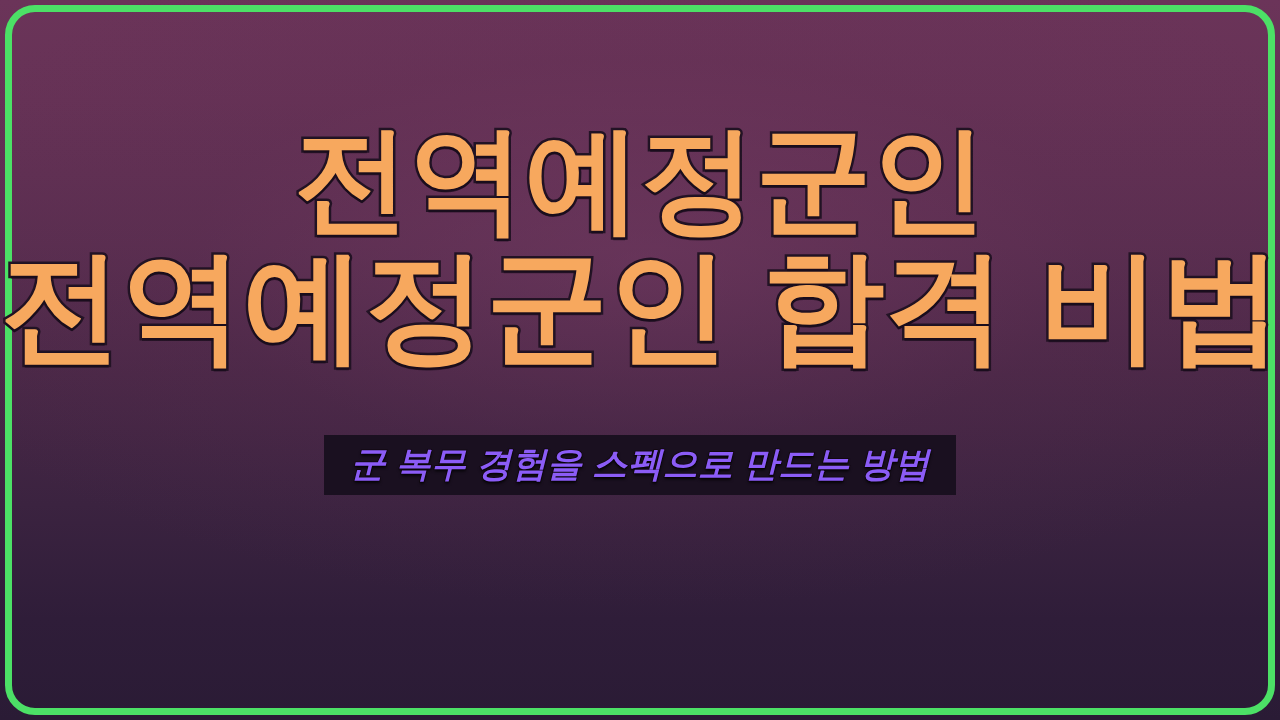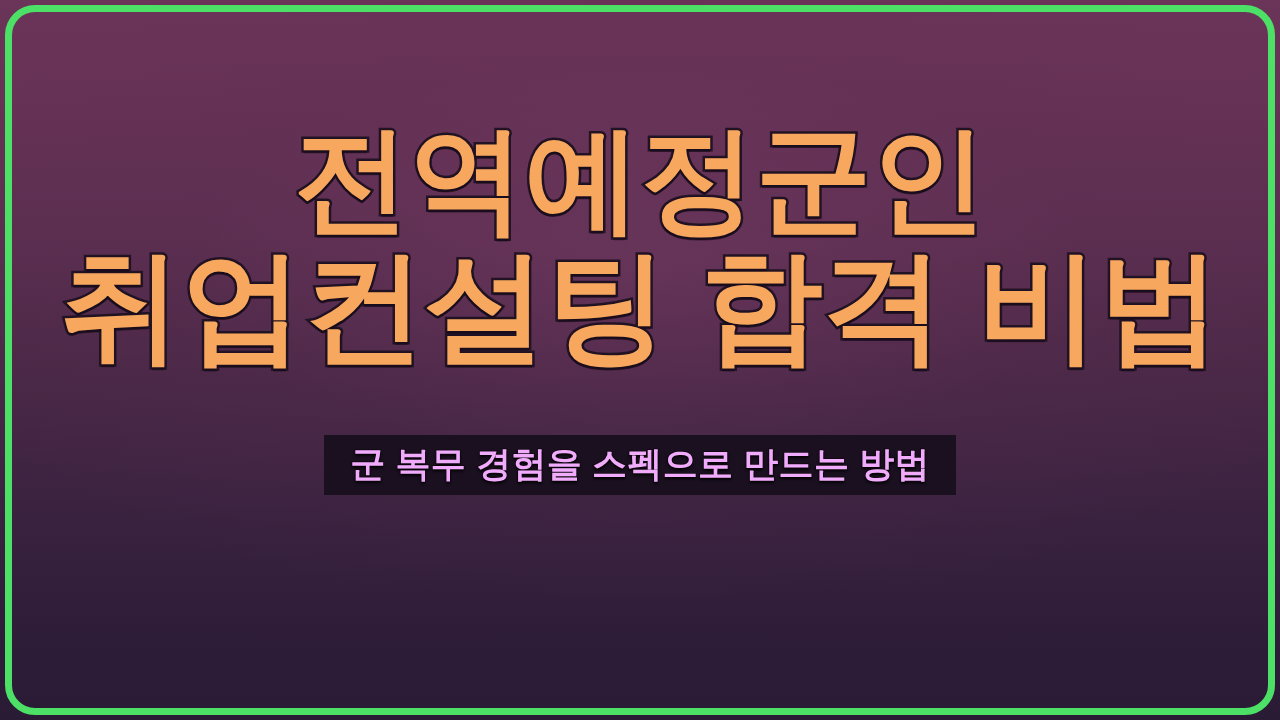--- a/index.html
+++ b/index.html
@@ -100,45 +100,46 @@
     display: flex;
     justify-content: center;
     width: 100%;
   }
   .subtitle-plate {
     background: #1a1020;
     padding: 9px 26px 12px 26px;
     display: inline-block;
   }
   .subtitle-text {
-    color: #f0abfc;
+    color: #8b5cf6;
     font-size: 35px;
     font-weight: 800;
     letter-spacing: 0.3px;
     line-height: 1.12;
     white-space: nowrap;
     -webkit-text-stroke: 1.5px #12080f;
     paint-order: stroke fill;
     text-shadow: 0 2px 3px rgba(0, 0, 0, 0.85);
+    font-style: italic;
   }
 </style>
 </head>
 <body>
 
 <div class="canvas">
 
   <div class="backdrop"></div>
   <div class="vignette"></div>
   <div class="frame"></div>
 
   <div class="content">
 
     <div class="title-block">
       <span class="title-line title-line-1">전역예정군인</span>
-      <span class="title-line title-line-2">취업컨설팅 합격 비법</span>
+      <span class="title-line title-line-2">전역예정군인 합격 비법</span>
     </div>
 
     <div class="subtitle-wrap">
       <div class="subtitle-plate">
         <span class="subtitle-text">군 복무 경험을 스펙으로 만드는 방법</span>
       </div>
     </div>
 
   </div>
 </div>

